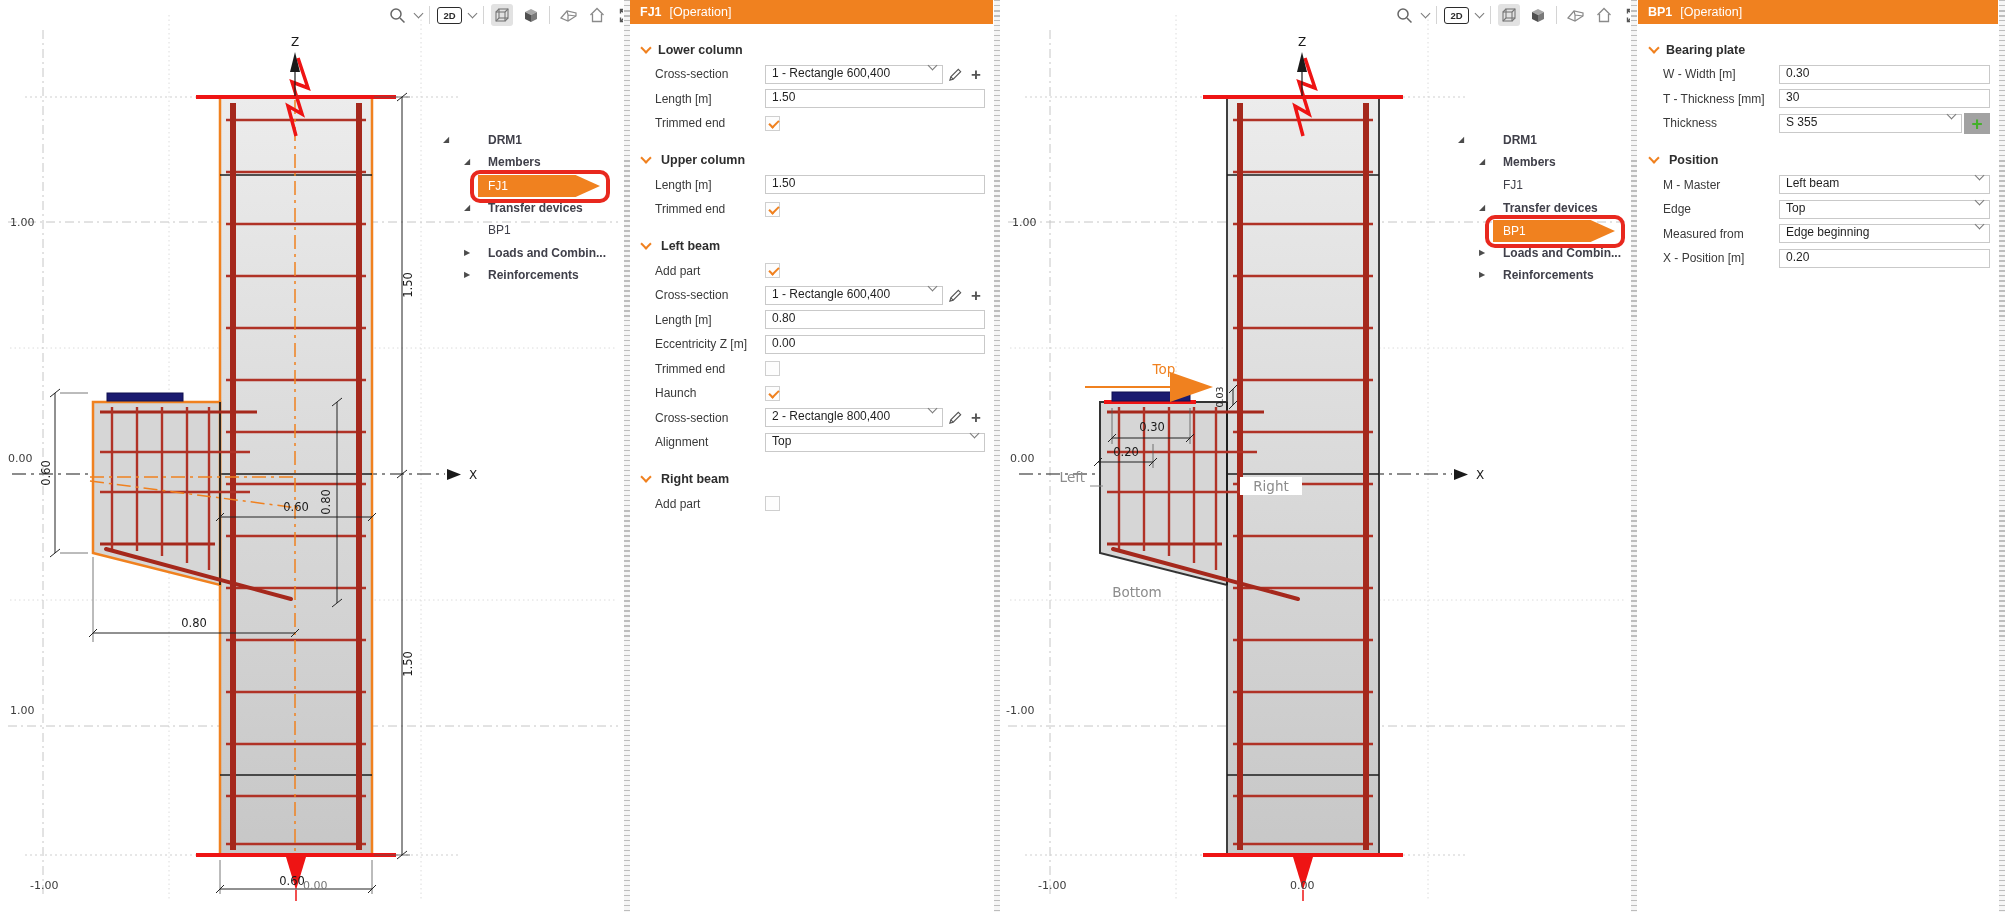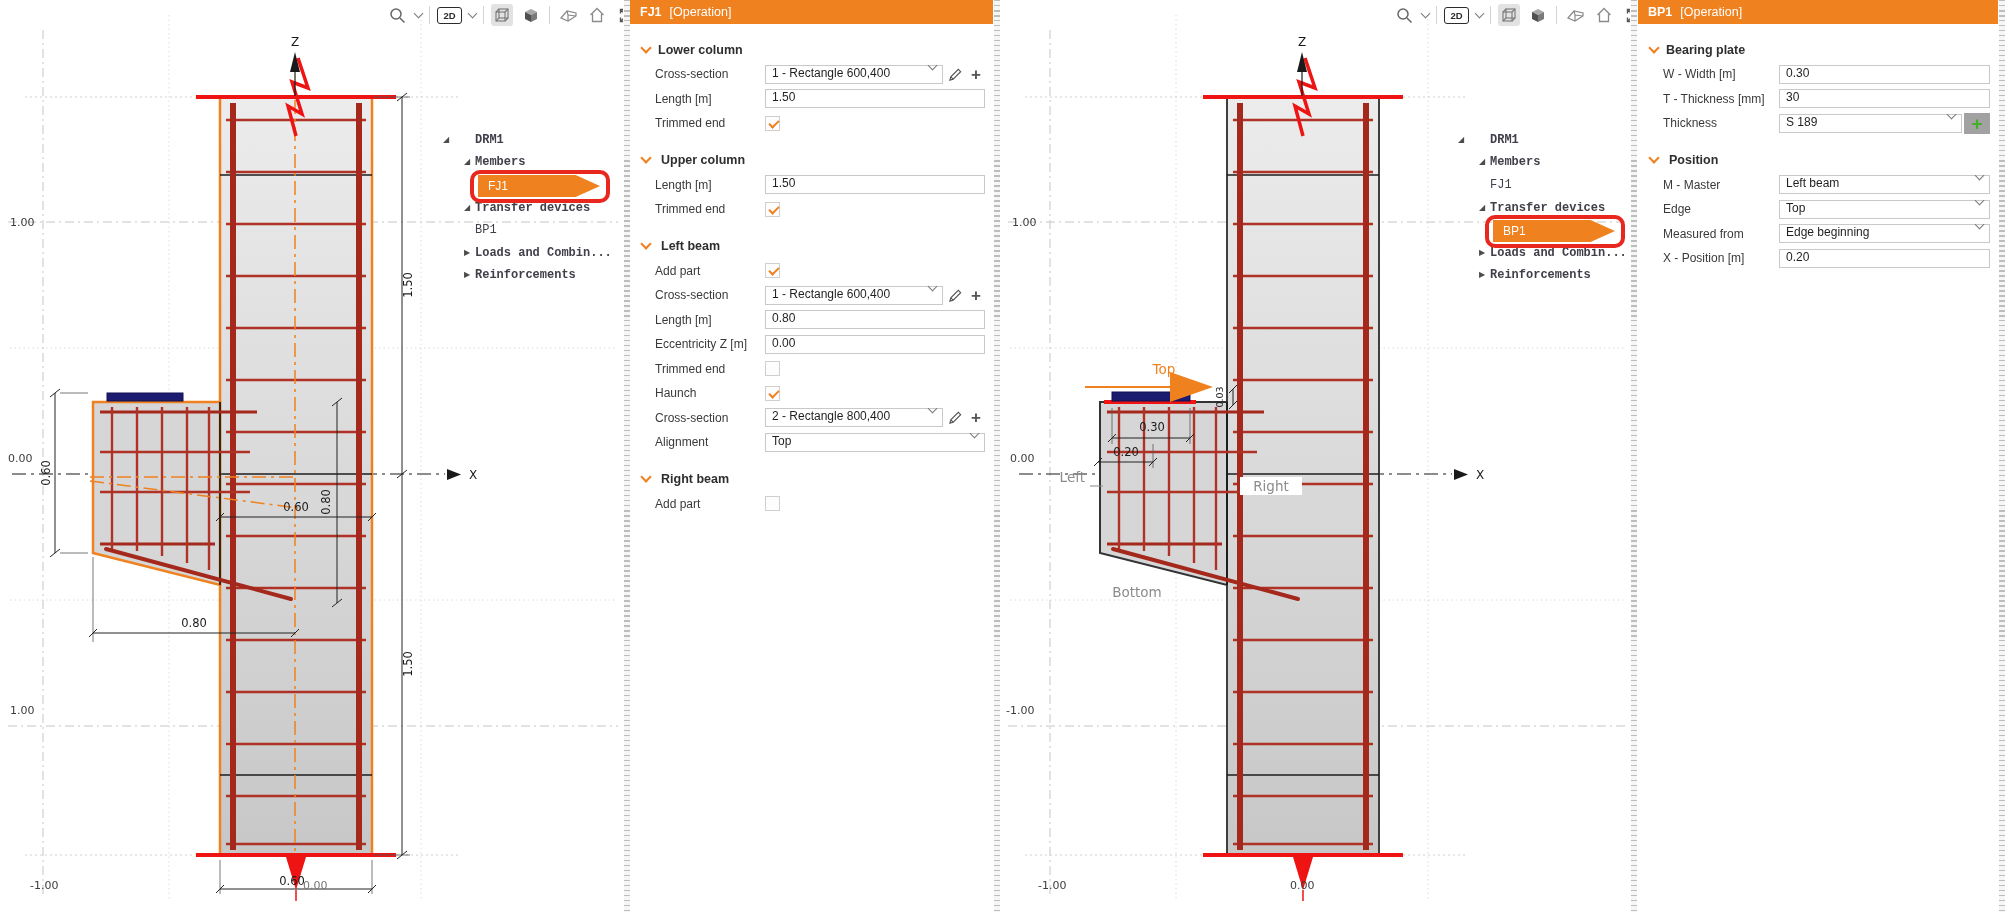--- a/index.html
+++ b/index.html
@@ -15,21 +15,21 @@
   .ticon{width:22px;height:22px;display:flex;align-items:center;justify-content:center;border-radius:3px;}
   .ticon.active{background:#e2e2e2;}
   .tsep{width:1px;height:18px;background:#d4d4d4;}
   .chev{width:6px;height:6px;border-right:1.6px solid #7a7a7a;border-bottom:1.6px solid #7a7a7a;transform:rotate(45deg);display:inline-block;margin-top:-4px;}
   .badge2d{min-width:21px;height:15px;border:1.7px solid #2b2b2b;border-radius:3px;font-size:9.5px;font-weight:bold;color:#2b2b2b;display:flex;align-items:center;justify-content:center;padding:0 1px;}
 
   
   .tree{position:absolute;width:185px;font-size:12px;color:#40404a;}
   .trow{position:absolute;height:22px;display:flex;align-items:center;white-space:nowrap;}
   .tarrow{position:absolute;font-family:"DejaVu Sans",sans-serif;font-size:8px;color:#4c4c4c;top:5px;}
-  .tlabel{position:absolute;left:39px;top:3px;font-family:Liberation Mono, monospace;}
+  .tlabel{position:absolute;left:52px;top:3px;}
   .tbold{font-weight:bold;}
   .pennant{position:absolute;left:42px;top:0;width:122px;height:22px;background:#f0811f;clip-path:polygon(0 0,80% 0,100% 50%,80% 100%,0 100%);color:#fff;display:flex;align-items:center;padding-left:10px;box-sizing:border-box;}
   .sel-outline{position:absolute;left:34px;width:140px;height:33px;border:4px solid #e8281e;border-radius:10px;box-sizing:border-box;pointer-events:none;}
 
   
   .ppanel{position:absolute;top:0;bottom:0;background:#fff;}
   .phead{height:24px;background:#f0811f;color:#fff;display:flex;align-items:center;padding-left:10px;gap:8px;font-size:12.5px;}
   .phead .ptitle{font-weight:bold;}
   .pbody{padding:13px 8px 0 25px;}
   .sheading{height:25px;display:flex;align-items:center;gap:8px;font-size:12.5px;font-weight:bold;color:#2e2e2e;margin-left:-13px;}
@@ -601,21 +601,21 @@
       <span class="plabel wide">W - Width [m]</span>
       <span class="pinput">0.30</span>
     </div>
     <div class="prow">
       <span class="plabel wide">T - Thickness [mm]</span>
       <span class="pinput">30</span>
     </div>
     <div class="prow">
       <span class="plabel wide">Thickness</span>
       <span class="pselect">
-            <span>S 189</span>
+            <span>S 355</span>
             <span class="chev"></span>
           </span>
       <span class="greenplus">+</span>
     </div>
 
     <div class="sheading gap">
           <span class="schev"></span>
           <span>Position</span>
         </div>
     <div class="prow">

